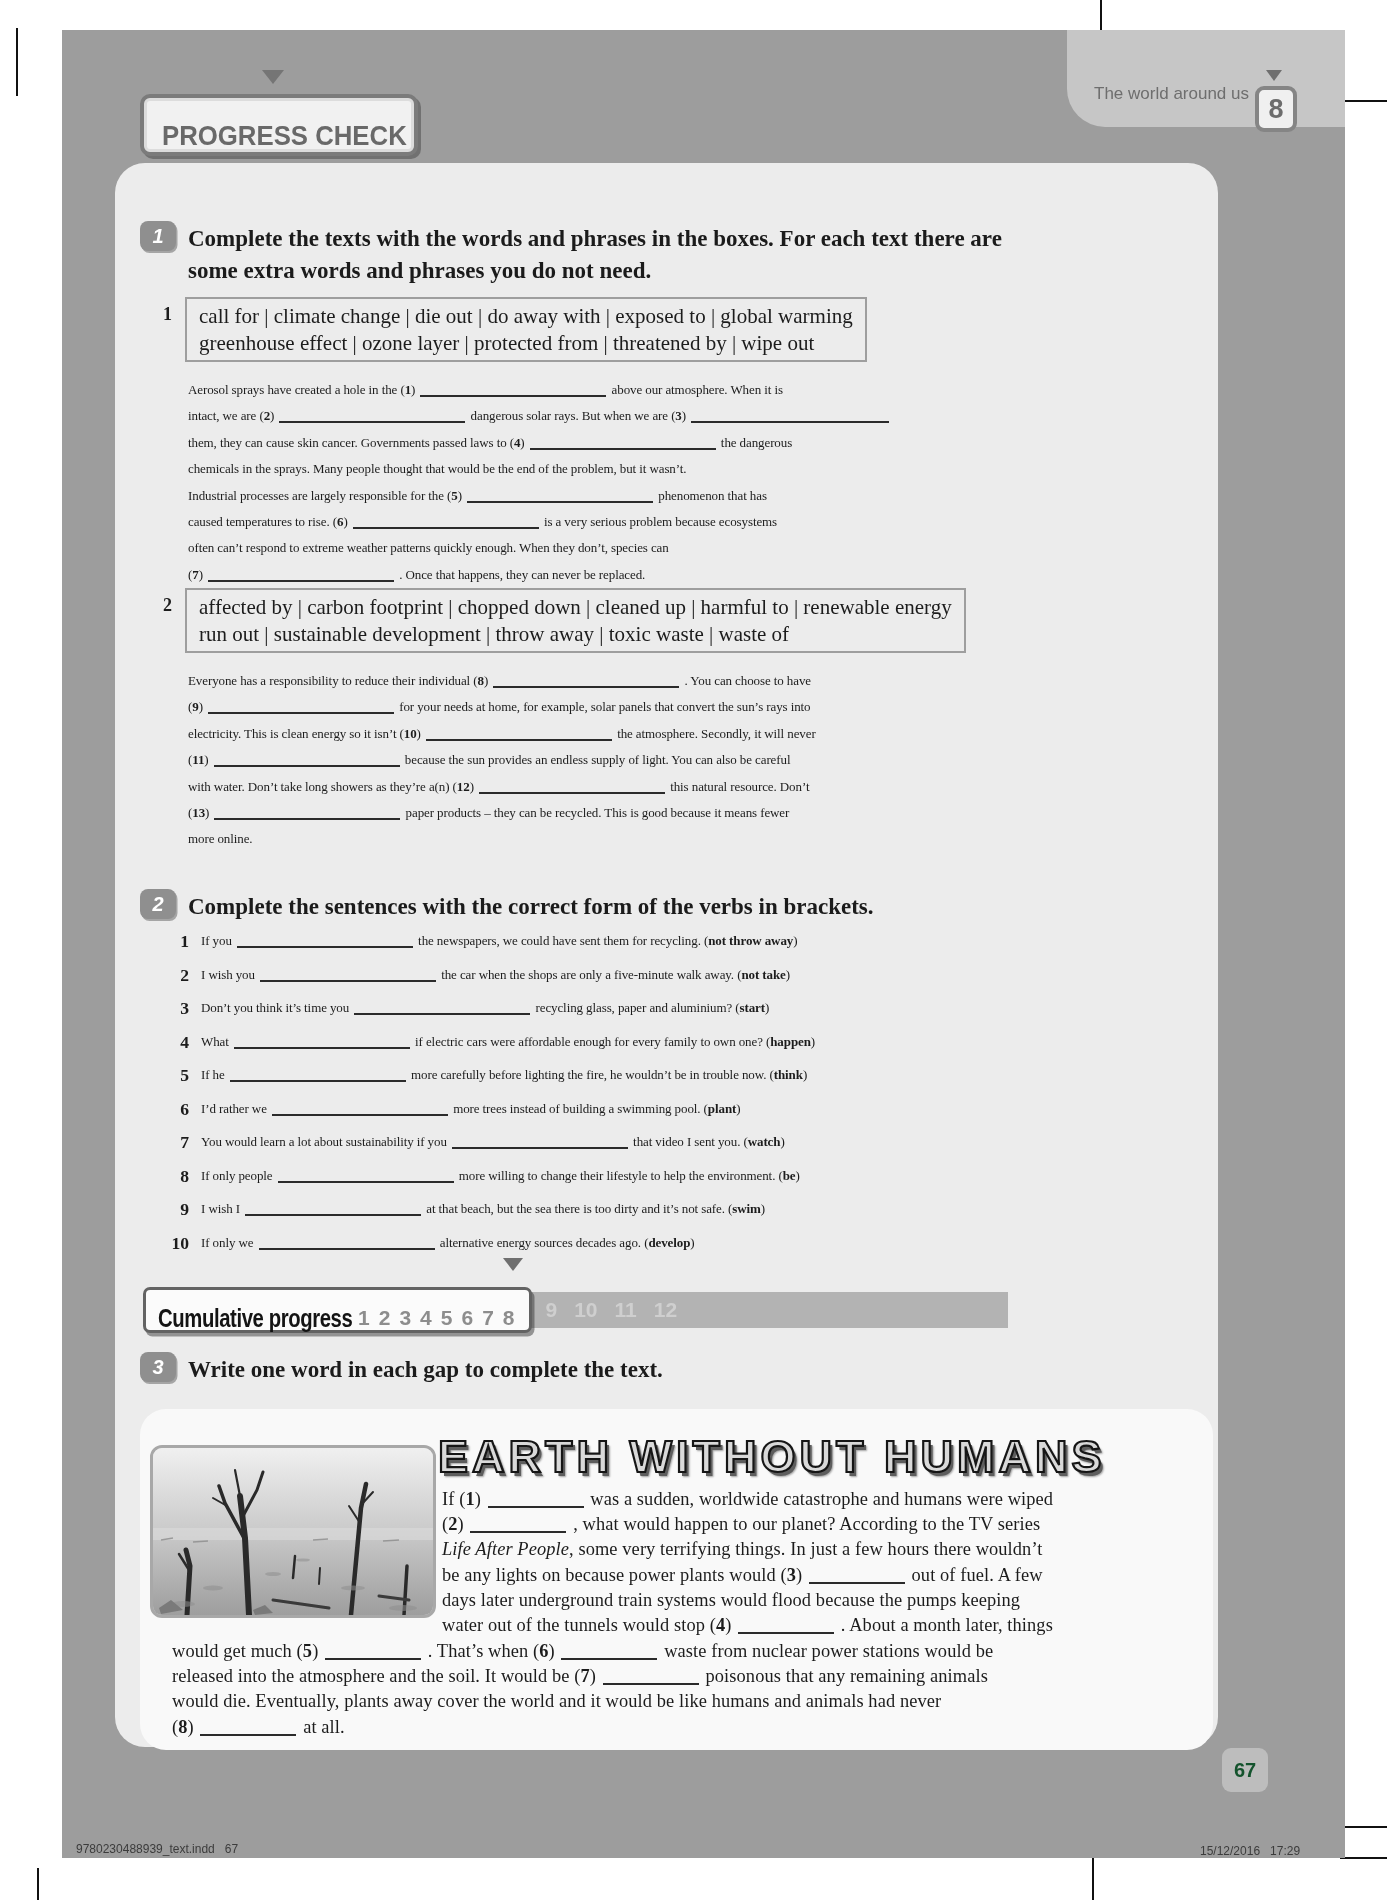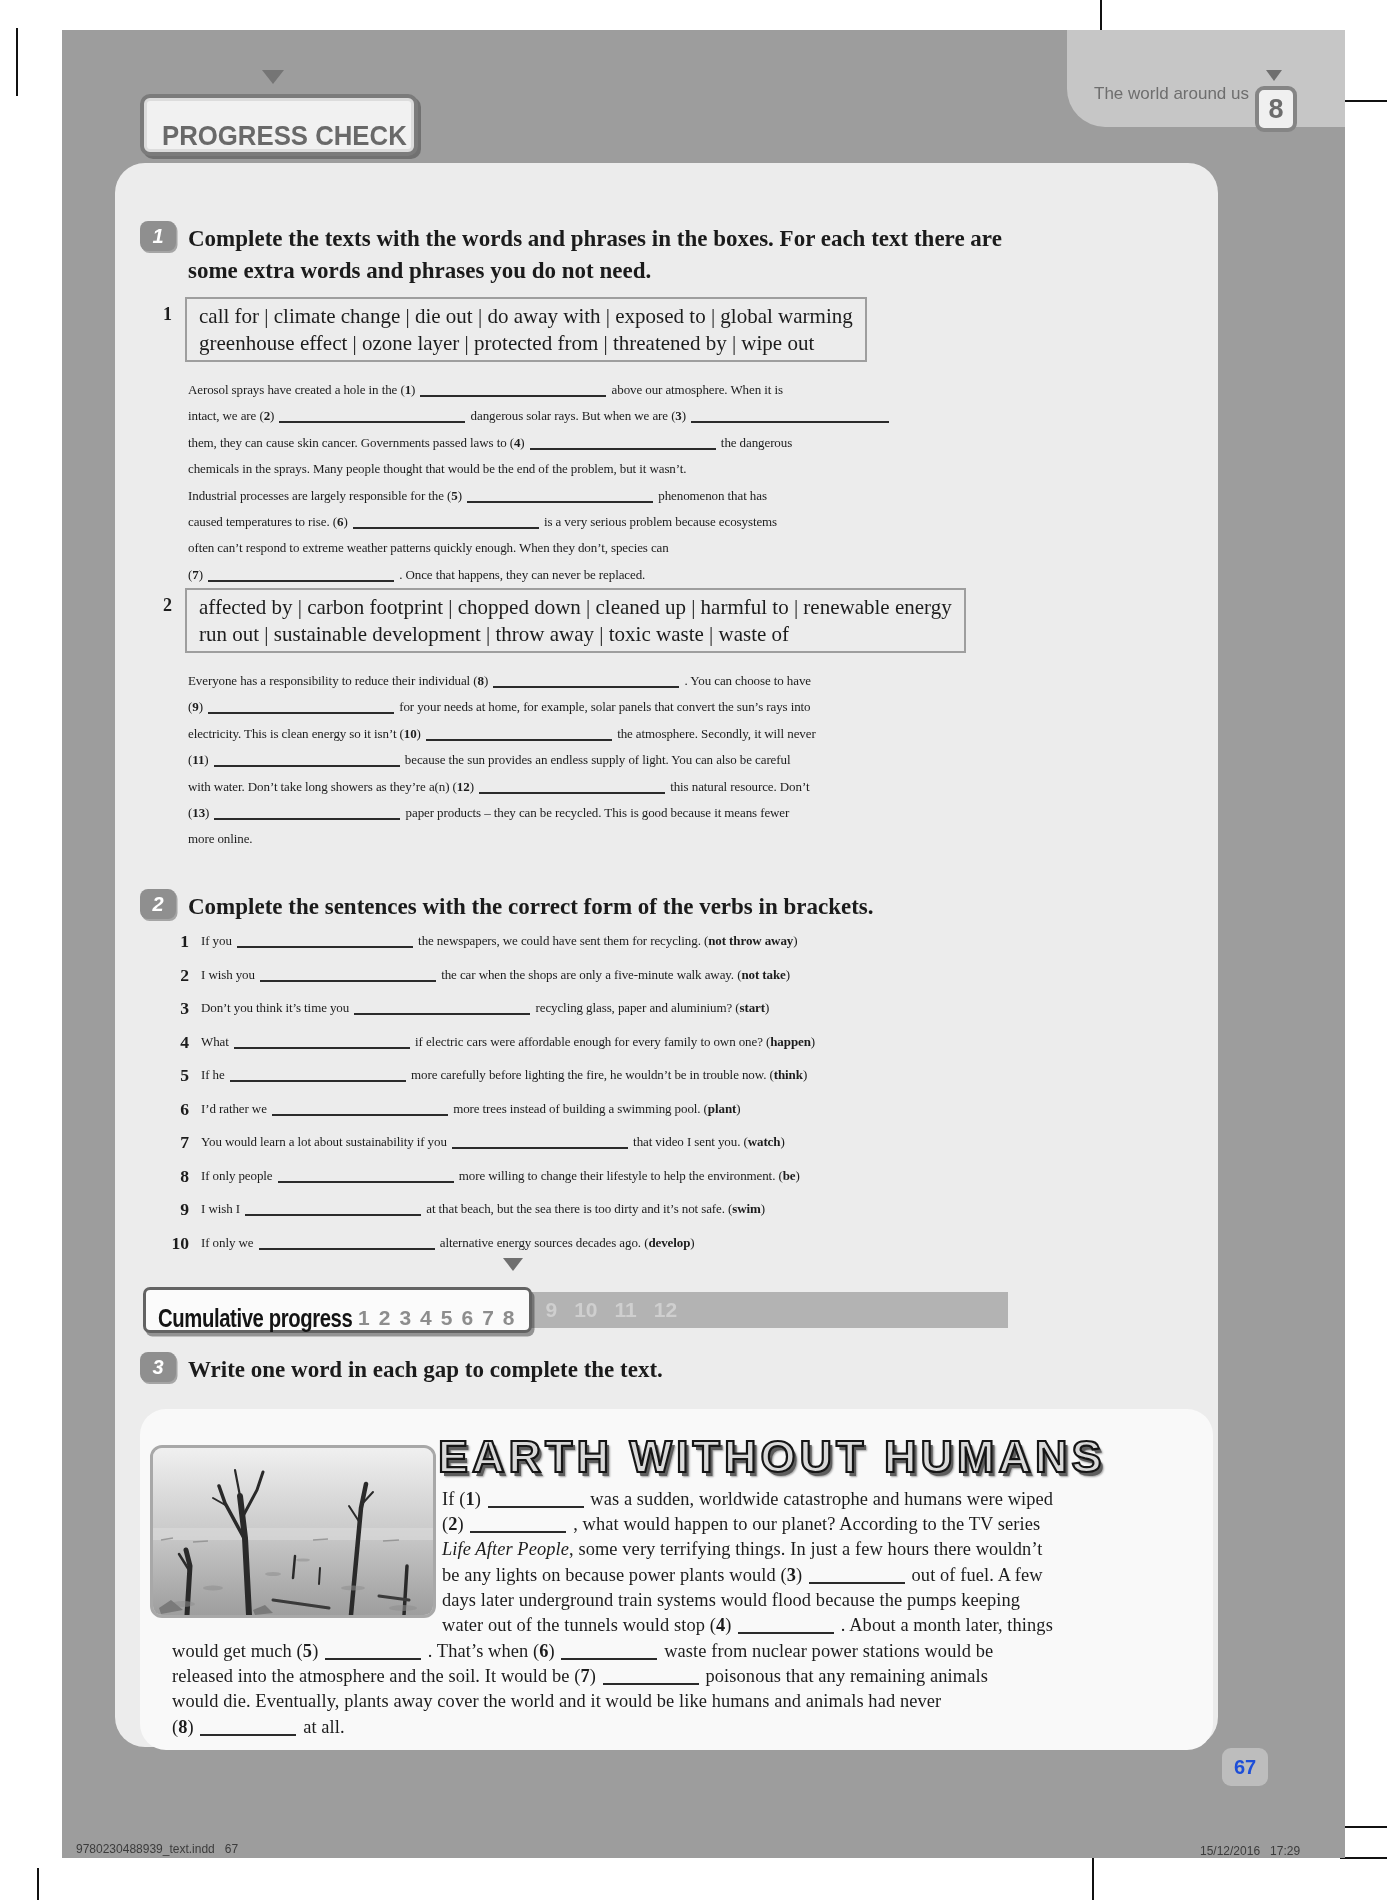--- a/index.html
+++ b/index.html
@@ -66,22 +66,22 @@
   .photo{position:absolute;left:10px;top:36px;width:280px;height:167px;border-radius:12px;border:3px solid #a8a8a8;
          overflow:hidden;background:#d8d8d8;}
   .stone{position:absolute;left:298px;top:22px;width:766px;height:58px;white-space:nowrap;
          font:900 45px "Liberation Sans",sans-serif;letter-spacing:4px;color:#d9d9d9;
          -webkit-text-stroke:2.2px #161616;text-shadow:3px 4px 0 #5e5e5e,4px 5px 2px rgba(0,0,0,.35);}
   .ex3col{position:absolute;left:302px;top:78px;}
   .ex3col .line,.ex3full .line{font-size:18.4px;line-height:25.2px;letter-spacing:.1px;}
   .ex3full{position:absolute;left:32px;top:230px;}
   .ex3panel .gap{width:96px;border-bottom-width:2.2px;}
 
-  .pageno{position:absolute;left:1160px;top:1718px;width:46px;height:38px;background:#bdbdbd;border-radius:9px;
-          display:flex;align-items:center;justify-content:center;font:700 20px "Liberation Sans",sans-serif;color:#1d4ed8;text-align:right;}
+  .pageno{position:absolute;left:1160px;top:1718px;width:46px;height:44px;background:#bdbdbd;border-radius:9px;
+          display:flex;align-items:center;justify-content:center;font:700 20px "Liberation Sans",sans-serif;color:#14532d;text-align:right;}
   .f-left{position:absolute;left:14px;top:1812px;font:12px "Liberation Sans",sans-serif;color:#3c3c3c;white-space:pre;}
   .f-right{position:absolute;left:1138px;top:1814px;font:12px "Liberation Sans",sans-serif;color:#3c3c3c;white-space:pre;}
 </style>
 </head>
 <body>
 
 <div class="canvas">
 
   <div class="crop" style="left:16px;top:28px;width:1.5px;height:68px"></div>
   <div class="crop" style="left:1100px;top:0;width:1.5px;height:42px"></div>

